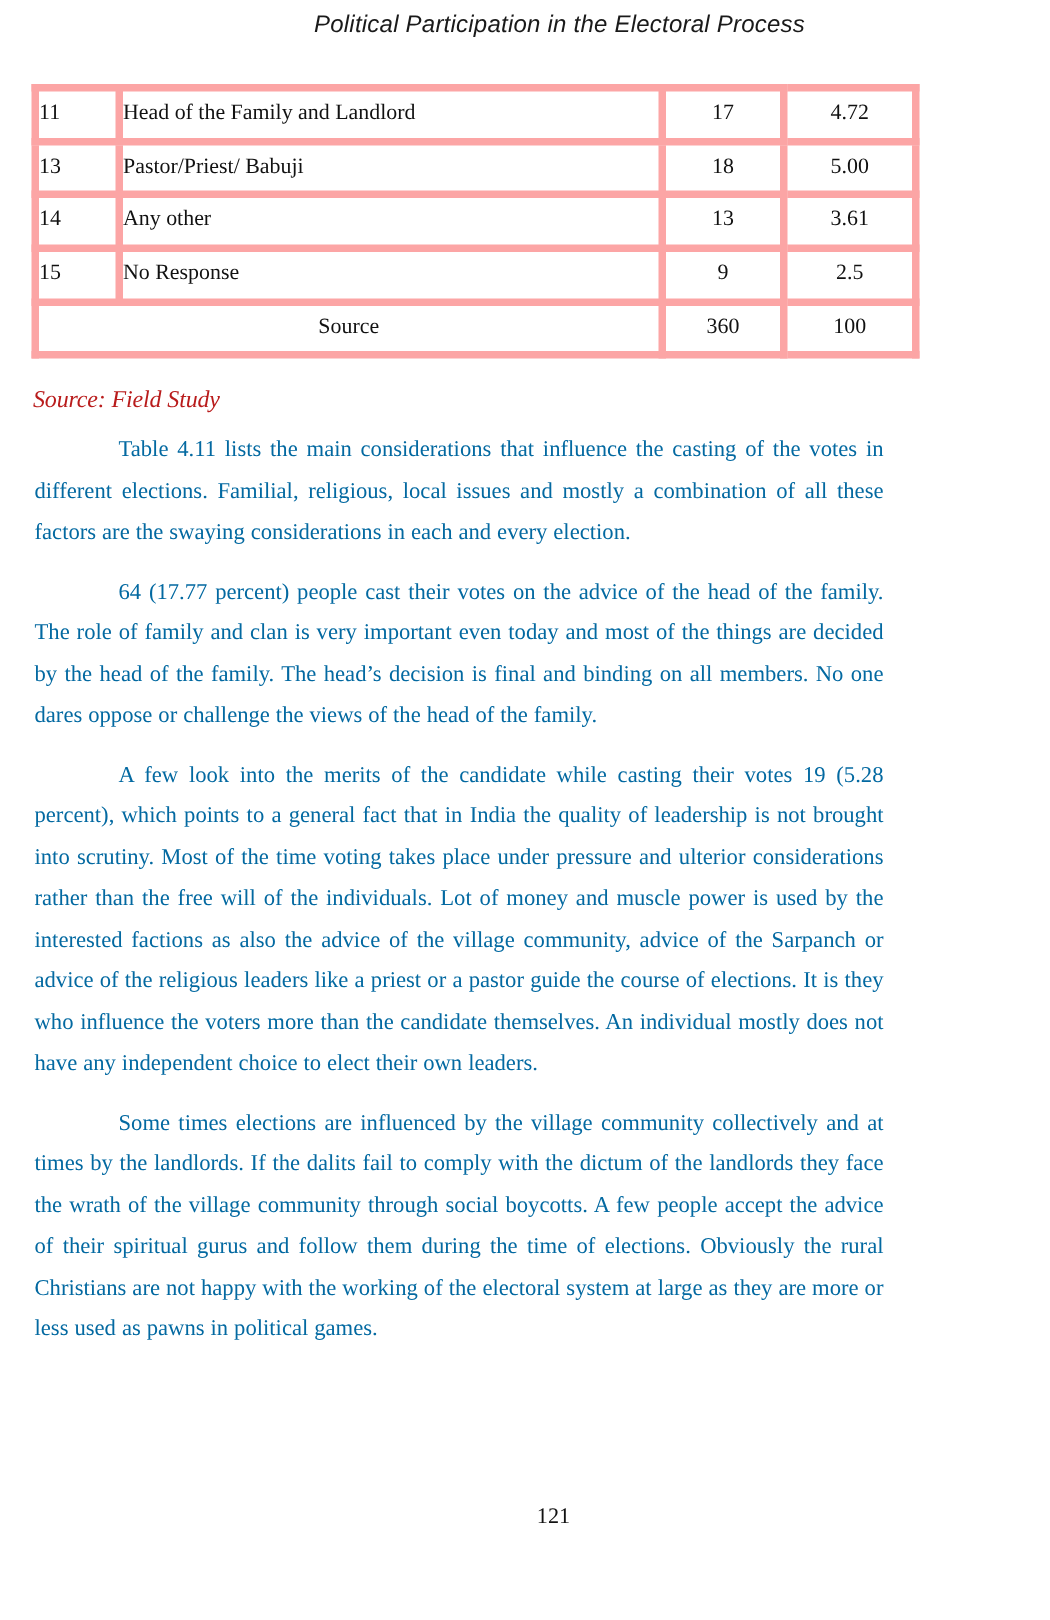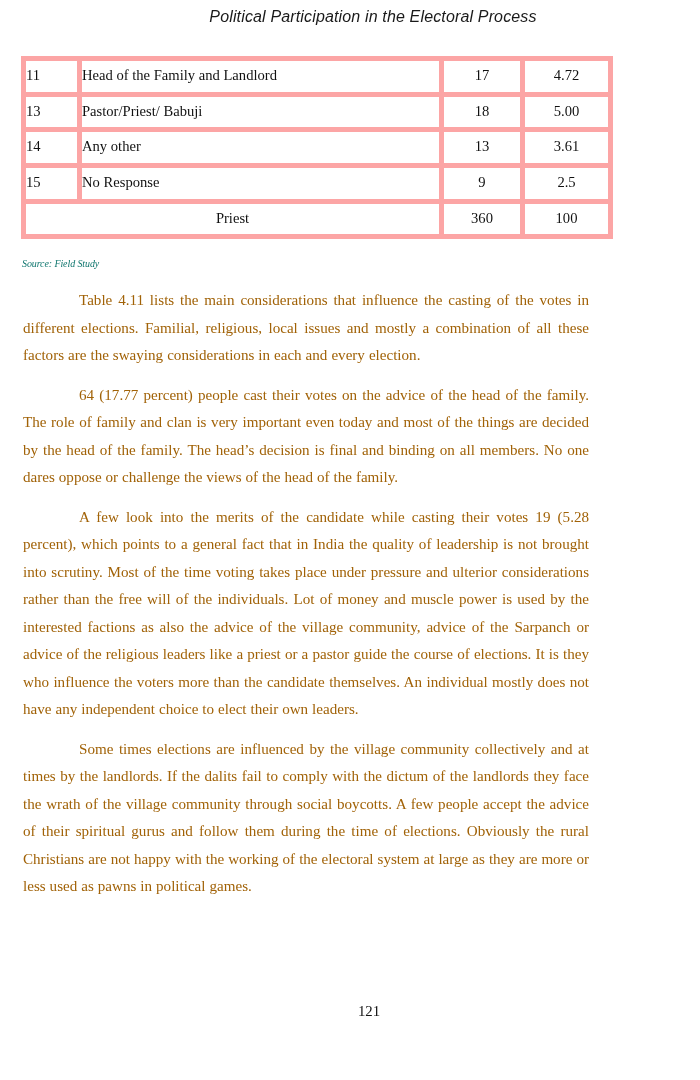--- a/index.html
+++ b/index.html
@@ -82,39 +82,39 @@
     padding-left: 0;
   }
 
   
   .source-note {
     position: absolute;
     left: 22px;
     top: 258px;
     font-family: "Liberation Serif", "DejaVu Serif", serif;
     font-style: italic;
-    font-size: 10px;
-    color: #0f766e;
+    font-size: 16px;
+    color: #b91c1c;
     letter-spacing: -0.1px;
   }
 
   
   .body-text {
     position: absolute;
     left: 23px;
     top: 287px;
     width: 577px;
   }
   .body-text p {
     margin: 0 11px 12px 0;
     text-indent: 56px;
     text-align: justify;
     font-size: 15.1px;
     line-height: 27.5px;
-    color: #a16207;
+    color: #0369a1;
     hyphens: none;
     word-spacing: 0.2px;
   }
   .body-text p:last-child { margin-bottom: 0; }
 
   
   .folio {
     position: absolute;
     top: 1003px;
     left: 0;
@@ -168,21 +168,21 @@
         </tr>
 
         <tr>
           <td class="sn">15</td>
           <td class="item">No Response</td>
           <td class="count">9</td>
           <td class="pct">2.5</td>
         </tr>
 
         <tr>
-          <td class="total" colspan="2">Priest</td>
+          <td class="total" colspan="2">Source</td>
           <td class="count">360</td>
           <td class="pct">100</td>
         </tr>
 
       </tbody>
     </table>
   </div>
 
   <div class="source-note">Source: Field Study</div>
 

